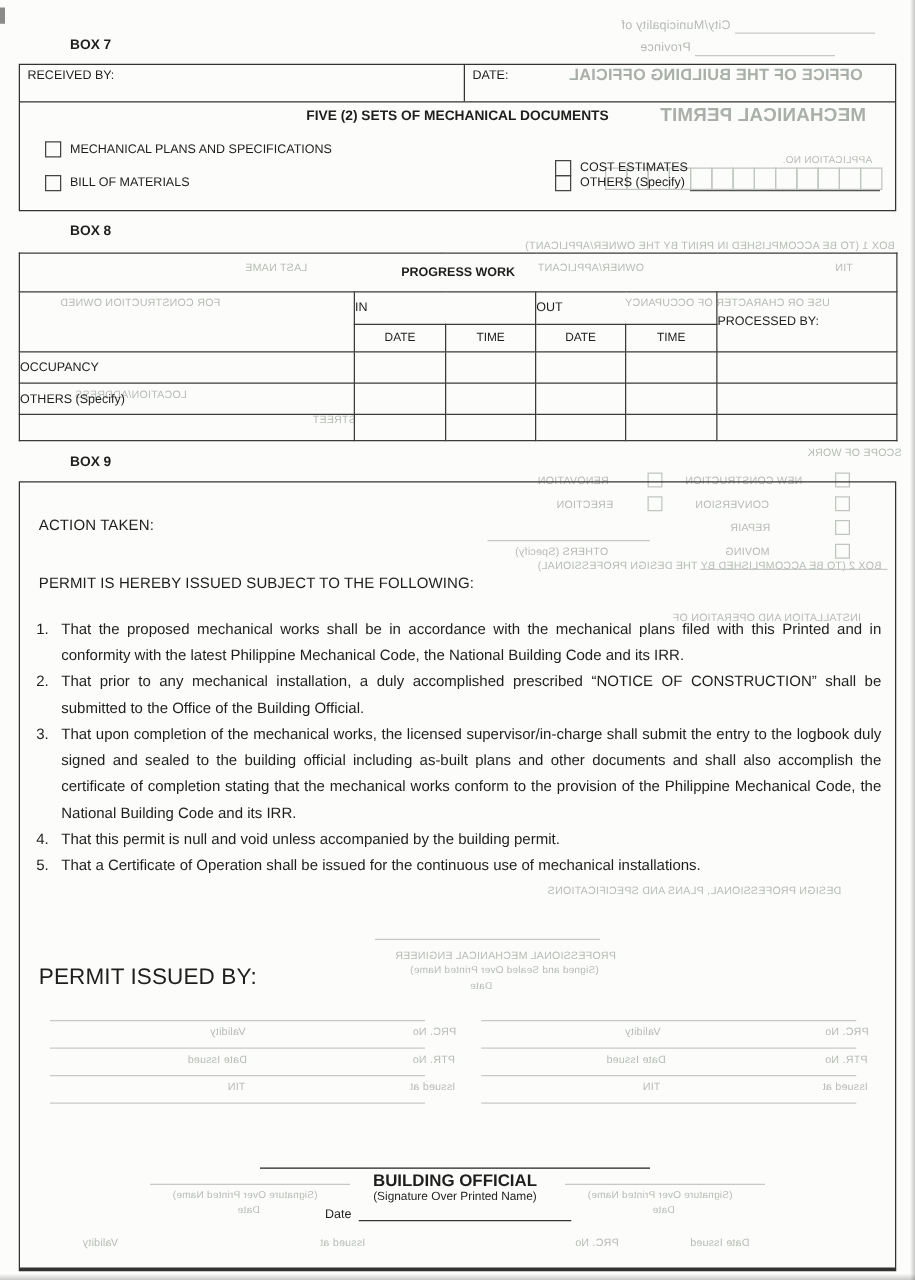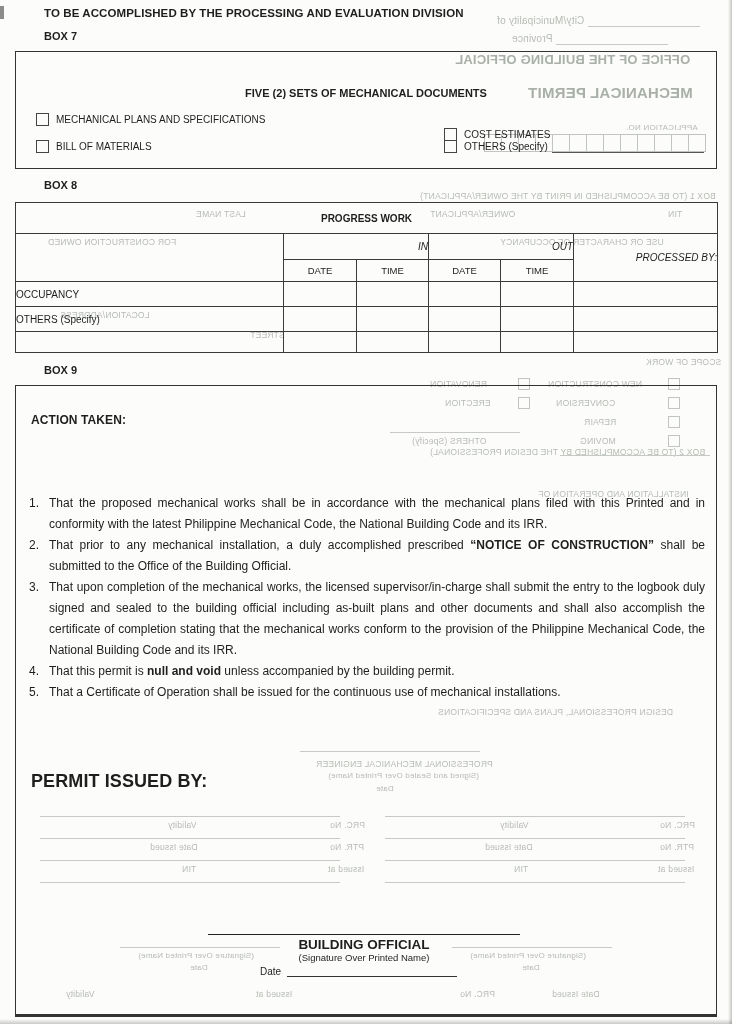--- a/index.html
+++ b/index.html
@@ -13,52 +13,52 @@
   .bleed-hline{position:absolute;height:1px;background:#c6cac5;}
   .bleed-sq{position:absolute;width:10px;height:10px;border:1px solid #c0c5bf;}
   .edge-right{position:absolute;top:0;right:0;width:4px;height:100%;
               background:linear-gradient(to left,rgba(70,70,70,.30),rgba(70,70,70,0));z-index:5;}
   .edge-bottom{position:absolute;left:0;bottom:0;width:100%;height:5px;
                background:linear-gradient(to top,rgba(70,70,70,.28),rgba(70,70,70,0));z-index:5;}
   .speck{position:absolute;left:0;top:6px;width:4px;height:13px;background:rgba(45,45,45,.55);z-index:5;}
   
   .content{position:absolute;inset:0;z-index:2;}
   .title{position:absolute;left:44px;top:7px;font-size:11.5px;font-weight:bold;letter-spacing:.1px;}
-  .boxlabel{position:absolute;left:44px;font-size:11px;font-weight:bold;}
+  .boxlabel{position:absolute;left:56px;font-size:11px;font-weight:bold;}
   
   .box7{position:absolute;left:15px;top:51px;width:700px;height:116px;border:1.6px solid #333;}
   .b7r1{position:absolute;left:0;top:0;width:100%;height:29px;border-bottom:1.2px solid #333;display:flex;}
   .b7c{font-size:10px;padding:3px 0 0 6px;box-sizing:border-box;}
   .b7c.recv{width:356px;border-right:1.2px solid #333;}
   .b7c.dt{flex:1;}
   .docs-header{position:absolute;left:0;top:35px;width:100%;text-align:center;
                font-size:11px;font-weight:bold;}
   .chk{position:absolute;display:flex;align-items:center;font-size:10px;}
   .cb{width:11px;height:11px;border:1.2px solid #444;margin-right:7px;flex:none;background:transparent;}
   .specline{display:inline-block;width:152px;border-bottom:1px solid #555;height:11px;margin-left:4px;}
   
   table.pf{position:absolute;left:15px;top:202px;width:702px;border-collapse:collapse;table-layout:fixed;}
   table.pf{border:1.6px solid #333;}
   table.pf td{border:1px solid #3a3a3a;font-size:10px;padding:0;overflow:hidden;}
   td.pftitle{text-align:center;font-weight:bold;font-size:12px;height:30px;}
-  tr.h2 td{height:25px;text-align:right;font-style:italic;}
+  tr.h2 td{height:25px;text-align:left;}
   tr.h3 td{height:21px;text-align:center;font-size:9.5px;}
   td.pb{font-size:10px;padding-left:12px;text-align:left;}
   tr.body td{height:24px;}
   td.rowlabel{padding-left:8px;}
   tr.empty td{height:20px;}
   
   .box9{position:absolute;left:15px;top:385px;width:700px;height:628px;
         border:1.6px solid #333;border-bottom-width:3px;}
-  .b9h{position:absolute;left:15px;font-size:12px;font-weight:bold;letter-spacing:.1px;}
+  .b9h{position:absolute;left:15px;font-size:12px;font-weight:normal;letter-spacing:.1px;}
   #conditions{position:absolute;left:13px;top:107px;width:676px;font-size:12px;line-height:21px;}
   .cond{display:flex;}
   .num{width:20px;flex:none;}
   .ctext{flex:1;text-align:justify;}
-  .bseg{font-weight:bold;}
+  .bseg{font-weight:normal;}
   .sig{position:absolute;left:192px;top:548px;width:330px;}
   .sigline{width:312px;border-top:1.6px solid #222;height:0;}
   .sigtitle{width:312px;text-align:center;font-size:13.5px;font-weight:bold;margin-top:2px;}
   .sigsub{width:312px;text-align:center;font-size:9.5px;margin-top:0px;}
   .sigdate{margin-left:52px;font-size:10px;margin-top:2px;display:flex;align-items:flex-end;}
   .dateline{display:inline-block;width:170px;border-bottom:1.2px solid #333;height:11px;margin-left:6px;}
 </style>
 </head>
 <body>
 
@@ -145,24 +145,33 @@
       <div class="bleed-text" style="left: 256px; top: 989px; font-size: 8.5px;">Issued at</div>
       <div class="bleed-text" style="left: 460px; top: 989px; font-size: 8.5px;">PRC. No</div>
       <div class="bleed-text" style="left: 552px; top: 989px; font-size: 8.5px;">Date Issued</div>
     </div>
   <div class="speck"></div>
   <div class="edge-right"></div>
   <div class="edge-bottom"></div>
 
   <div class="content">
 
-    <div class="title">TO BE ACCOMPLISHED BY THE PROCESSING AND EVALUATION DIVISION</div>
 
     <div class="boxlabel" style="top:30px">BOX 7</div>
     <div class="box7">
+      <div class="b7r1">
+        <div class="b7c recv">
+          <span>RECEIVED BY:</span>
+          <span></span>
+        </div>
+        <div class="b7c dt">
+          <span>DATE:</span>
+          <span></span>
+        </div>
+      </div>
       <div class="docs-header">FIVE (2) SETS OF MECHANICAL DOCUMENTS</div>
       <div class="chk" style="left:20px;top:61px">
         <span class="cb"></span>
         <span>MECHANICAL PLANS AND SPECIFICATIONS</span>
       </div>
       <div class="chk" style="left:20px;top:88px">
         <span class="cb"></span>
         <span>BILL OF MATERIALS</span>
       </div>
       <div class="chk" style="left:428px;top:76px">
@@ -225,20 +234,21 @@
         <td></td>
         <td></td>
         <td></td>
       </tr>
     </tbody>
       </table>
 
     <div class="boxlabel" style="top:364px">BOX 9</div>
     <div class="box9">
       <div class="b9h" style="top:27px">ACTION TAKEN:</div>
+      <div class="b9h" style="top:73px">PERMIT IS HEREBY ISSUED SUBJECT TO THE FOLLOWING:</div>
       <div id="conditions">
           <div class="cond">
             <span class="num">1.</span>
             <span class="ctext"><span>That the proposed mechanical works shall be in accordance with the mechanical plans filed with this Printed and in conformity with the latest Philippine Mechanical Code, the National Building Code and its IRR.</span></span>
           </div>
           <div class="cond">
             <span class="num">2.</span>
             <span class="ctext"><span>That prior to any mechanical installation, a duly accomplished prescribed </span><span class="bseg">“NOTICE OF CONSTRUCTION”</span><span> shall be submitted to the Office of the Building Official.</span></span>
           </div>
           <div class="cond">

